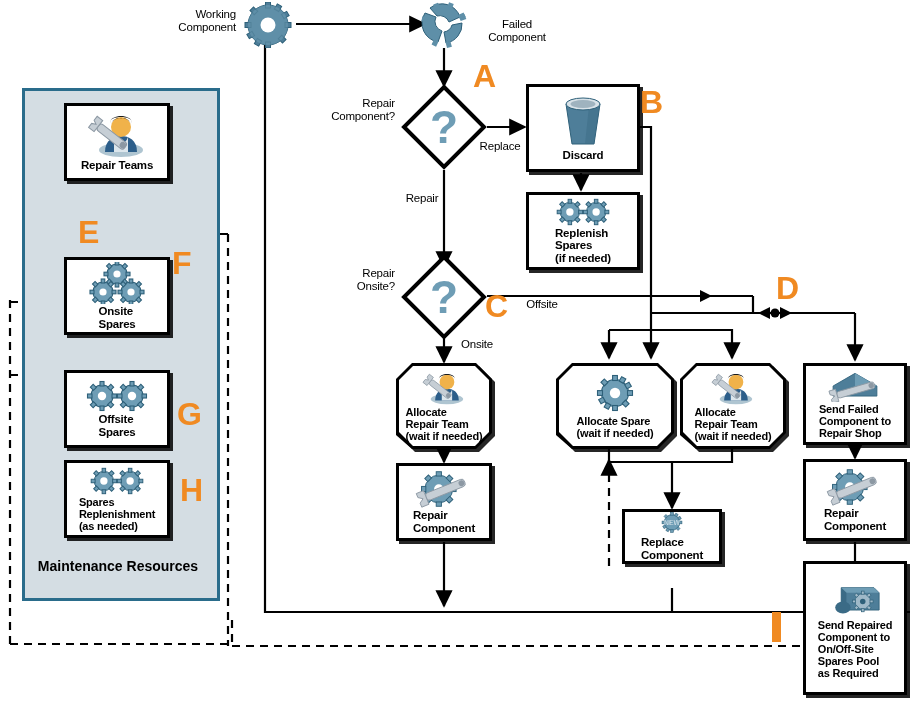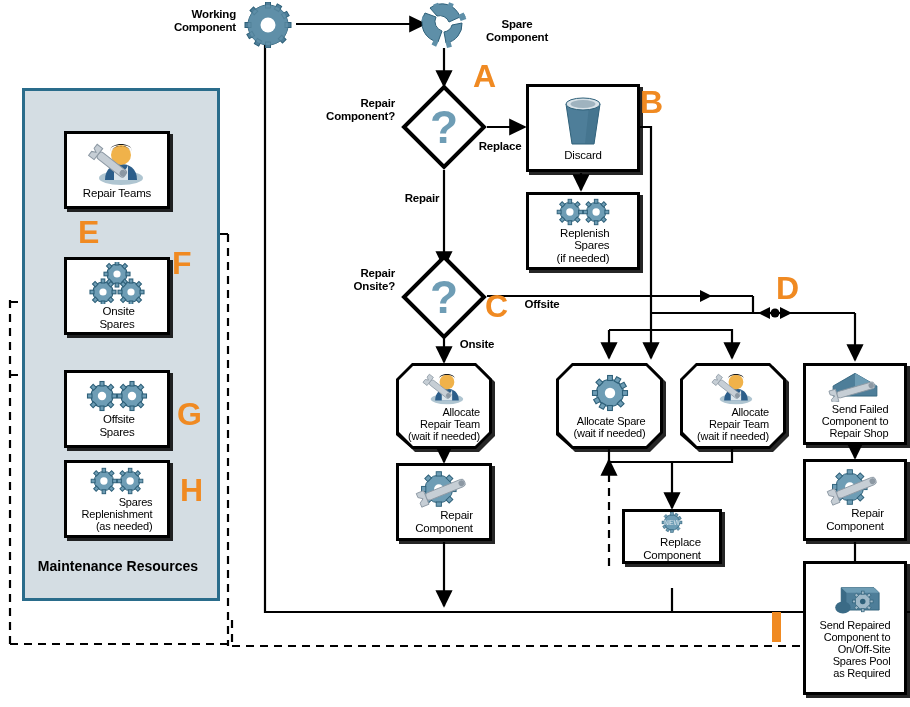--- a/index.html
+++ b/index.html
@@ -18,26 +18,26 @@
                             calc(100% - 14px) 100%,14px 100%,0 calc(100% - 14px),0 14px);}
   .octwrap{position:absolute;}
   .octwrap .shadow{position:absolute;left:3px;top:3px;width:100%;height:100%;background:rgba(0,0,0,0.85);
           clip-path:polygon(16px 0,calc(100% - 16px) 0,100% 16px,100% calc(100% - 16px),
                             calc(100% - 16px) 100%,16px 100%,0 calc(100% - 16px),0 16px);}
   .octwrap .outer{position:absolute;left:0;top:0;width:100%;height:100%;background:#000;
           clip-path:polygon(16px 0,calc(100% - 16px) 0,100% 16px,100% calc(100% - 16px),
                             calc(100% - 16px) 100%,16px 100%,0 calc(100% - 14px),0 16px);}
   .octwrap .content{position:absolute;left:0;top:0;width:100%;height:100%;
           display:flex;flex-direction:column;align-items:center;justify-content:center;}
-  .nlabel{font-weight:normal;font-size:11.5px;line-height:12.5px;color:#000;text-align:right;
+  .nlabel{font-weight:bold;font-size:11.5px;line-height:12.5px;color:#000;text-align:left;
           white-space:pre-line;letter-spacing:-0.2px;}
   .nlabel.sm{font-size:11px;line-height:12px;}
   .icon{display:block;margin-bottom:1px;}
   
-  .tlabel{position:absolute;font-weight:bold;font-size:11.5px;line-height:12.5px;color:#000;
+  .tlabel{position:absolute;font-weight:normal;font-size:11.5px;line-height:12.5px;color:#000;
           text-align:center;white-space:pre-line;letter-spacing:-0.2px;}
   .tlabel.left{text-align:right;}
   .vtext{position:absolute;font-weight:bold;font-size:11.5px;color:#000;
          transform-origin:0 0;transform:rotate(-90deg);white-space:nowrap;}
   
   .callout{position:absolute;color:#F08A22;font-weight:bold;font-size:32px;line-height:32px;
            font-family:"Liberation Sans","DejaVu Sans",sans-serif;}
   .callout.bar{width:9px;height:30px;background:#F08A22;font-size:0;}
   
   #mr-panel{position:absolute;background:#D4DDE3;border:3px solid #2A6C8B;}
@@ -190,21 +190,21 @@
           <rect x="-3" y="-23" width="5" height="6" transform="rotate(20)"></rect>
           <rect x="-3" y="-23" width="5" height="6" transform="rotate(70)"></rect>
           <rect x="-3" y="17" width="5" height="6" transform="rotate(-15)"></rect>
           <rect x="-3" y="17" width="5" height="6" transform="rotate(25)"></rect>
           <rect x="-23" y="-3" width="6" height="5" transform="rotate(15)"></rect>
           <rect x="17" y="-3" width="6" height="5" transform="rotate(-25)"></rect>
         </g>
       </g>
     </svg>
   </div>
-  <div class="tlabel" style="left:476px;top:18px;width:82px;">Spare
+  <div class="tlabel" style="left:476px;top:18px;width:82px;">Failed
 Component</div>
 
   <div class="diamond" style="left:401px;top:84px;width:86px;height:86px;">
     <svg width="86" height="86" viewBox="0 0 86 86">
       <polygon points="43,3 83,43 43,83 3,43" fill="#fff" stroke="#000" stroke-width="4"></polygon>
     </svg>
     <div class="dq">?</div>
   </div>
   <div class="tlabel left" style="left:320px;top:97px;width:75px;">Repair
 Component?</div>
@@ -223,21 +223,21 @@
   <div class="tlabel" style="left:512px;top:298px;width:60px;">Offsite</div>
   <div class="tlabel" style="left:450px;top:338px;width:54px;">Onsite</div>
   <div class="tlabel" style="left:135px;top:204px;width:100px;">Replace
 Component</div>
   <div class="vtext" style="left:207px;top:470px;">Upon Replacement</div>
   <div class="vtext" style="left:42px;top:512px;">As Needed</div>
 
   <div id="mr-panel" style="left:22px;top:88px;width:192px;height:507px;"></div>
   <div id="mr-title" style="left:22px;top:558px;width:192px;">Maintenance Resources</div>
 
-  <div class="node boxrect" style="left:64px;top:103px;width:106px;height:78px;margin-top:28px;">
+  <div class="node boxrect" style="left:64px;top:103px;width:106px;height:78px;">
     <svg width="72" height="46" viewBox="0 0 72 46" class="icon">
       <ellipse cx="40" cy="38" rx="22" ry="7" fill="#4E7E99" opacity="0.45"></ellipse>
       <path d="M24,40 C24,28 32,24 40,24 C48,24 56,28 56,40 Z" fill="#2C5E8A"></path>
       <path d="M33,25 C36,34 44,34 47,25 L47,40 L33,40 Z" fill="#DCE6EC"></path>
       <circle cx="40" cy="15" r="10" fill="#F0B24A"></circle>
       <path d="M30,13 C30,4 50,4 50,13 C50,9 46,6 40,6 C34,6 30,9 30,13 Z" fill="#1B1B1B"></path>
       <path d="M29,11 C28,3 52,3 51,11 C51,6 45,4 40,4 C35,4 29,6 29,11 Z" fill="#1B1B1B"></path>
       <g transform="rotate(38 30 24)">
         <rect x="14" y="20" width="34" height="8" rx="3" fill="#C6CED5" stroke="#8C98A3" stroke-width="1"></rect>
         <path d="M14,17 L14,31 L7,31 L7,26 L11,24 L7,22 L7,17 Z" fill="#C6CED5" stroke="#8C98A3" stroke-width="1"></path>
@@ -492,21 +492,21 @@
       <g transform="rotate(-22 40 24)">
         <rect x="18" y="19" width="48" height="9" rx="3.5" fill="#C6CED5" stroke="#8C98A3" stroke-width="1"></rect>
         <path d="M18,15 L18,32 L9,32 L9,27 L14,23.5 L9,20 L9,15 Z" fill="#C6CED5" stroke="#8C98A3" stroke-width="1"></path>
         <circle cx="62" cy="23.5" r="3.4" fill="#8C98A3"></circle>
       </g>
     </svg>
     <div class="nlabel">Repair
 Component</div>
   </div>
 
-  <div class="octwrap" style="left:556px;top:363px;width:107px;height:86px;">
+  <div class="octwrap" style="left:556px;top:363px;width:118px;height:86px;">
     <div class="shadow"></div>
     <div class="outer"></div>
     <div class="boxoct-in"></div>
     <div class="content">
       <svg width="44" height="40" viewBox="0 0 44 40" class="icon">
         <g transform="translate(22,19)" fill="#6E9DB5" stroke="#2E6079" stroke-width="1.1">
           <circle r="13.5"></circle>
           <g>
               <rect x="-2.4" y="-17.5" width="4.8" height="5"></rect>
               <rect x="-2.4" y="12.5" width="4.8" height="5"></rect>

